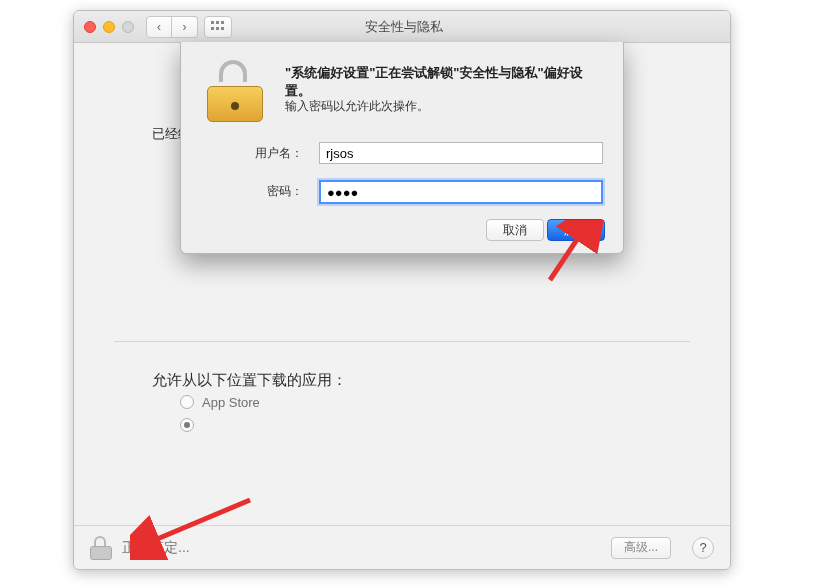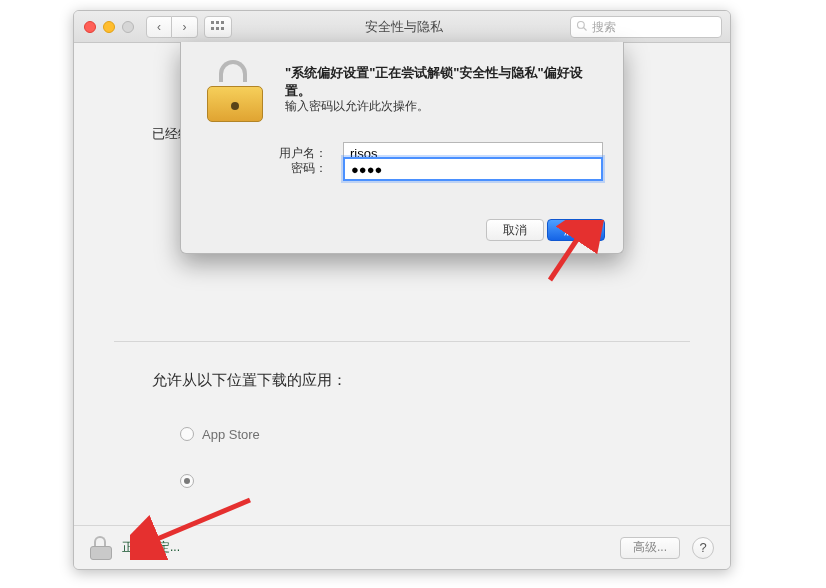--- a/index.html
+++ b/index.html
@@ -65,21 +65,21 @@
   }
 
   .section-divider {
     position:absolute; left:40px; right:40px; top:298px; height:1px; background:#d6d6d6;
   }
 
   .allow-label {
     position:absolute; left:78px; top:328px; font-size:15px; color:#2d2d2d;
   }
   .radio-group { position:absolute; left:106px; top:352px; font-size:13px; color:#707070; }
-  .radio-row { display:flex; align-items:flex-start; margin-bottom:8px;margin-top:32px; }
+  .radio-row { display:flex; align-items:flex-start; margin-bottom:8px; }
   .radio {
     width:14px; height:14px; border-radius:50%; border:1px solid #b0b0b0;
     margin-right:8px; background:#fbfbfb; position:relative;
   }
   .radio.selected::after {
     content:""; position:absolute; left:3px; top:3px; width:6px; height:6px;
     border-radius:50%; background:#7a7a7a;
   }
 
   .footer {
@@ -90,25 +90,25 @@
     width:22px; height:24px; margin-right:10px; position:relative;
   }
   .lock-ico .shackle {
     position:absolute; top:0; left:4px; width:12px; height:10px;
     border:2px solid #b8b8b8; border-bottom:none; border-radius:6px 6px 0 0;
   }
   .lock-ico .body {
     position:absolute; bottom:0; left:0; width:22px; height:14px;
     background:#c9c9c9; border:1px solid #a9a9a9; border-radius:3px;
   }
-  .footer-text { font-size:12px; color:#14532d; flex:1; }
+  .footer-text { font-size:14px; color:#737373; flex:1; }
   .adv-btn {
     background: linear-gradient(#fdfdfd,#f0f0f0); border:1px solid #c6c6c6;
     border-radius:4px; height:22px; padding:0 12px; font-size:12px; color:#888;
-    margin-right:12px;
+    margin-right:21px;
   }
   .help-btn {
     width:22px; height:22px; border-radius:50%; border:1px solid #c6c6c6;
     background: linear-gradient(#fdfdfd,#f0f0f0); font-size:13px; color:#555;
     display:flex;align-items:center;justify-content:center;
   }
 
   
   .modal {
     position:absolute; left:180px; top:42px; width:444px; height:212px;
@@ -138,28 +138,28 @@
     font-size:13px; font-weight:600; color:#222; line-height:1.35;
   }
   .modal-sub {
     position:absolute; left:104px; top:56px; right:20px;
     font-size:12px; color:#333;
   }
   .field-row {
     position:absolute; left:0; right:20px; display:flex; align-items:center;
   }
   .field-row.user { top:100px; }
-  .field-row.pass { top:115px;margin-left:47px; }
+  .field-row.pass { top:138px;margin-left:47px; }
   .field-label {
     width:170px; text-align:right; font-size:12px; color:#333; padding-right:16px;
   }
   .field-input {
     flex:0 0 240px; height:22px; }
   .field-input input {
-    width:260px; height:22px; border:1px solid #b7b7b7; background:#fff;
+    width:284px; height:22px; border:1px solid #b7b7b7; background:#fff;
     font-size:13px; padding:0 6px; outline:none;
   }
   .field-input.focused input {
     border:2px solid #4a90ff; box-shadow:0 0 0 2px rgba(74,144,255,.3);
     height:24px;
   }
   .modal-btns {
     position:absolute; right:18px; bottom:12px; display:flex; gap:3px;
   }
   .mac-btn {
@@ -202,29 +202,20 @@
               <rect x="5" y="0" width="3" height="3"></rect>
               <rect x="10" y="0" width="3" height="3"></rect>
               <rect x="0" y="6" width="3" height="3"></rect>
               <rect x="5" y="6" width="3" height="3"></rect>
               <rect x="10" y="6" width="3" height="3"></rect>
             </g>
           </svg>
       </span>
     </div>
     <div class="wintitle">安全性与隐私</div>
-    <div class="search-wrap">
-      <span>
-        <svg viewBox="0 0 16 16">
-            <circle cx="6.5" cy="6.5" r="4.5" fill="none" stroke="#888" stroke-width="1.5"></circle>
-            <line x1="10" y1="10" x2="14" y2="14" stroke="#888" stroke-width="1.5"></line>
-          </svg>
-      </span>
-      <input type="text" placeholder="搜索" style="">
-    </div>
   </div>
 
   <div class="content">
     <div class="truncated-text">已经给</div>
     <div class="blue-sliver"></div>
 
     <div class="section-divider"></div>
 
     <div class="allow-label">允许从以下位置下载的应用：</div>
 

